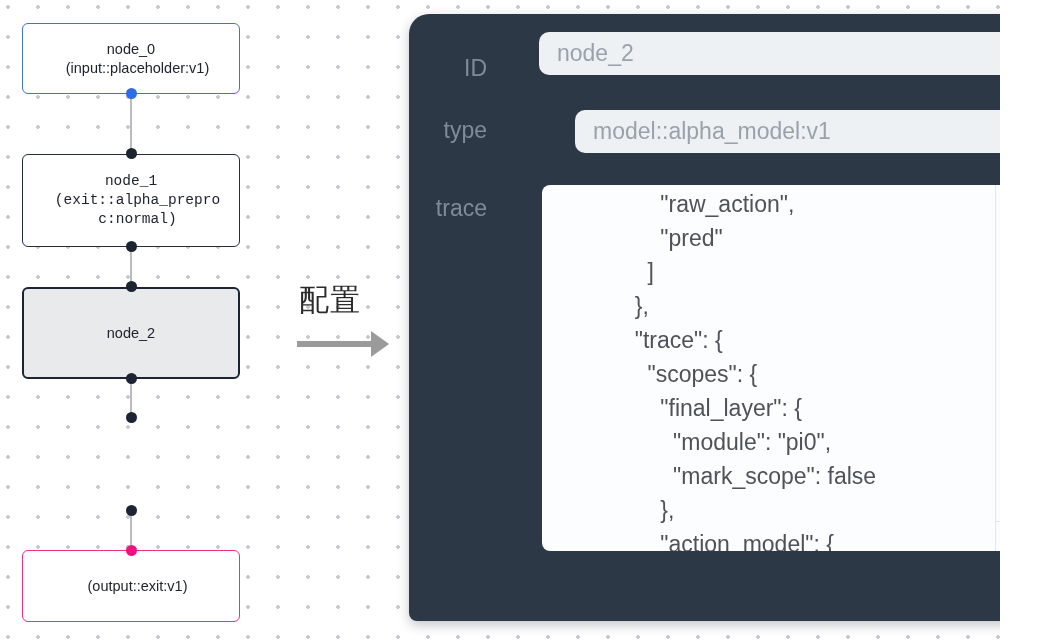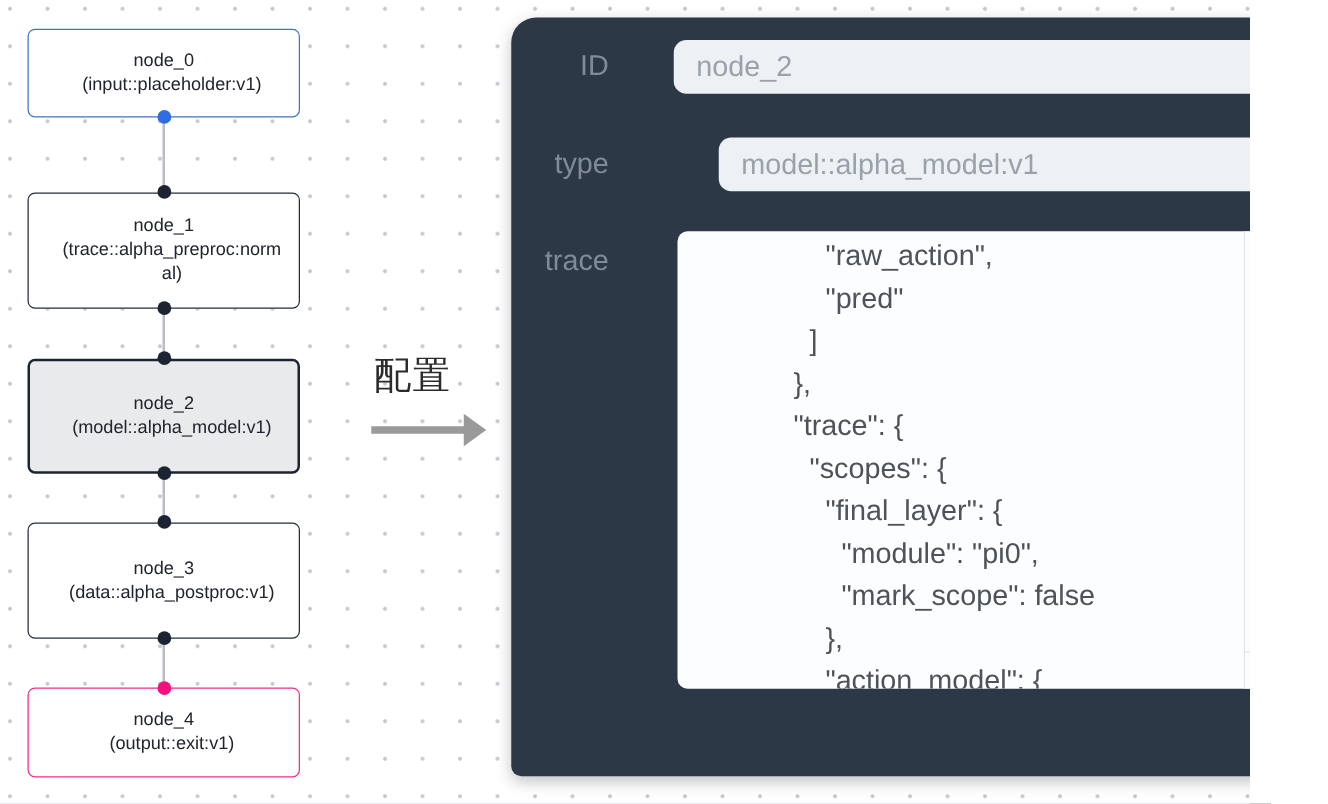--- a/index.html
+++ b/index.html
@@ -21,21 +21,21 @@
   }
   .node--input    { border-color:#4273c4; }
   .node--selected { background:#e9eaeb; border-width:2px; border-color:#1c2433; }
   .node--output   { border-color:#ee2e87; }
   .node-text { width:190px; text-align:center; font-size:14.5px; line-height:19px;
                color:#20242e; word-break:break-all; }
   .node-title { display:block; }
   .node-sub   { display:block;margin-left:13px; }
 
   .n0 { top:23px;  height:71px; }
-  .n1 { top:154px; height:93px; }
+  .n1 { top:154px; height:93px;font-family:Liberation Mono, monospace; }
   .n2 { top:287px; height:92px; }
   .n3 { top:418px; height:93px; }
   .n4 { top:550px; height:72px; }
 
   .edge { position:absolute; left:130px; width:2px; background:#b9bdc3; }
   .e0 { top:94px;  height:60px; }
   .e1 { top:247px; height:40px; }
   .e2 { top:379px; height:39px; }
   .e3 { top:511px; height:39px; }
 
@@ -57,21 +57,21 @@
     border-left:18px solid #9a9a9a; }
 
   
   .panel {
     position:absolute; left:409px; top:14px; width:639px; height:607px;
     background:#2d3847; border-radius:20px 20px 8px 8px; overflow:hidden;
     box-shadow:0 4px 12px rgba(20,25,35,0.25);
   }
   .field-label { position:absolute; left:0; width:78px; text-align:right;
     font-size:23px; color:#808b9a; }
-  .lbl-id     { top:25px;text-align:right; }
+  .lbl-id     { top:41px;text-align:right; }
   .lbl-type   { top:103px;padding-left:23px; }
   .lbl-config { top:181px; }
 
   .text-input { position:absolute; left:130px; width:492px; height:43px;
     background:#eef1f4; border:none; border-radius:10px;
     font-family:"Liberation Sans", sans-serif;
     font-size:23px; color:#99a1ab; padding:0 18px; outline:none; }
   .in-id   { top:18px; }
   .in-type { top:96px;margin-left:36px; }
 
@@ -107,38 +107,30 @@
 
   <div class="node n0 node--input">
     <div class="node-text">
       <span class="node-title">node_0</span>
       <span class="node-sub">(input::placeholder:v1)</span>
     </div>
   </div>
   <div class="node n1">
     <div class="node-text">
       <span class="node-title">node_1</span>
-      <span class="node-sub">(trace::alpha_preproc:normal)</span>
+      <span class="node-sub">(exit::alpha_preproc:normal)</span>
     </div>
   </div>
   <div class="node n2 node--selected">
     <div class="node-text">
       <span class="node-title">node_2</span>
-      <span class="node-sub">(model::alpha_model:v1)</span>
-    </div>
-  </div>
-  <div class="node n3">
-    <div class="node-text">
-      <span class="node-title">node_3</span>
-      <span class="node-sub">(data::alpha_postproc:v1)</span>
     </div>
   </div>
   <div class="node n4 node--output">
     <div class="node-text">
-      <span class="node-title">node_4</span>
       <span class="node-sub">(output::exit:v1)</span>
     </div>
   </div>
 
   <div class="port port--blue p0b"></div>
   <div class="port p1t"></div>
   <div class="port p1b"></div>
   <div class="port p2t"></div>
   <div class="port p2b"></div>
   <div class="port p3t"></div>

